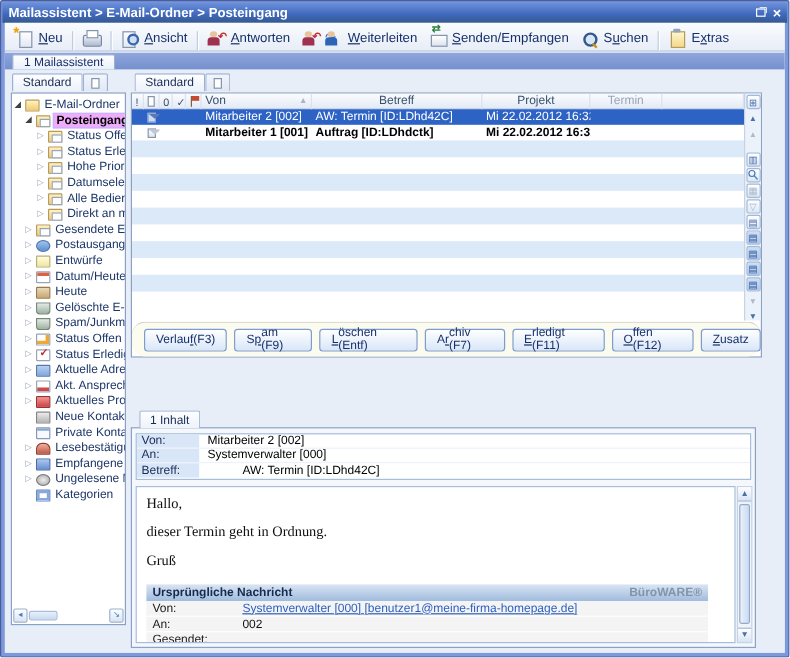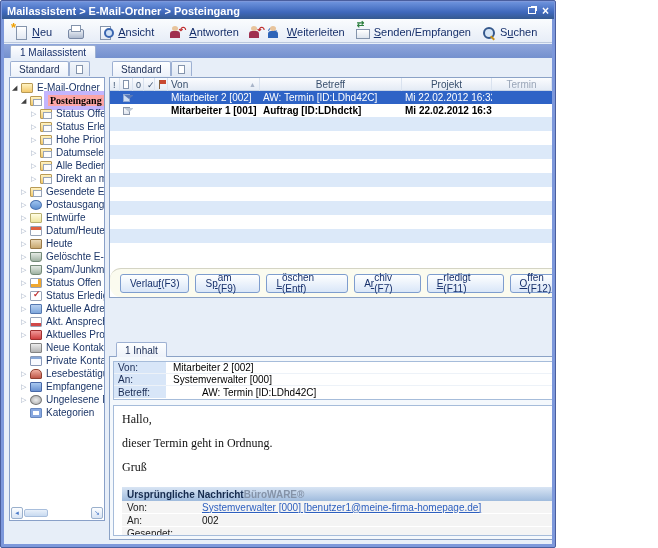--- a/index.html
+++ b/index.html
@@ -1,20 +1,20 @@
 <!DOCTYPE html>
 <html><head>
 <meta charset="utf-8">
 <style>
   html,body{margin:0;padding:0;background:#fff;}
   body{width:658px;height:548px;font-family:"Liberation Sans",sans-serif;-webkit-font-smoothing:antialiased;}
   *{box-sizing:border-box;}
   u{text-decoration:underline;}
 
-  .window{position:relative;width:556px;height:548px;background:#7D98DB;border:1px solid #4A5E9E;border-radius:2px;}
+  .window{position:relative;width:658px;height:548px;background:#7D98DB;border:1px solid #4A5E9E;border-radius:2px;}
 
   
   .titlebar{position:absolute;top:1px;left:1px;right:1px;height:17px;
     background:linear-gradient(#6D92DC,#3F68BC 60%,#35598F);display:flex;align-items:center;padding:0 5px;}
   .title{color:#fff;font-size:11px;font-weight:bold;flex:1;white-space:nowrap;overflow:hidden;}
   .wctrl{display:flex;align-items:center;gap:6px;}
   .wbtn{color:#fff;cursor:default;display:flex;align-items:center;justify-content:center;}
   .rbox{width:8px;height:7px;border:1px solid #fff;box-shadow:2px -2px 0 -1px #fff;}
   .xbtn{font-size:12px;font-weight:bold;line-height:10px;}
 
@@ -64,21 +64,21 @@
   .lpanel{position:absolute;left:3px;top:2px;width:100px;bottom:4px;}
   .lpanel .ptabs{margin-left:3px;}
   .treebox{position:absolute;left:2px;top:17px;width:96px;height:444px;border:1px solid #89A0C8;background:#fff;overflow:hidden;}
   .tree{position:absolute;left:0;right:0;top:3px;bottom:14px;overflow:hidden;}
   .titem{display:flex;align-items:center;height:13px;white-space:nowrap;cursor:default;}
   .lvl0{padding-left:2px;} .lvl1{padding-left:11px;} .lvl2{padding-left:21px;}
   .exp{width:9px;flex:none;font-size:7px;line-height:9px;color:#97A5BC;}
   .exp.open::before{content:"◢";color:#404040;}
   .exp.cl::before{content:"▷";}
   .tlabel{font-size:10px;color:#1C3668;padding:0 2px;}
-  .tlabel.sel{font-weight:bold;color:#000;border:4px solid #c4b5fd;background:#fca5a5;font-family:Liberation Serif, serif;}
+  .tlabel.sel{font-weight:bold;color:#000;border:1px solid #c4b5fd;background:#f0abfc;}
   .ticon{display:inline-block;width:12px;height:10px;margin-right:2px;flex:none;position:relative;
     border:1px solid #B99A55;background:linear-gradient(#FFF3C2,#F3C96B);border-radius:1px;}
   .ticon[data-icon="mail-folder"]::after,.ticon[data-icon="folder-sent"]::after{content:"";position:absolute;right:-1px;bottom:-1px;width:7px;height:5px;background:#FDFDFD;border:1px solid #98A4B8;}
   .ticon[data-icon="outbox"]{background:linear-gradient(#9FC4F0,#5E8FD0);border-color:#4A72B0;border-radius:50%;}
   .ticon[data-icon="drafts"]{background:linear-gradient(#FFFDE2,#EFE6A0);border-color:#B8B070;}
   .ticon[data-icon="calendar"]{background:#fff;border-color:#98A4B8;box-shadow:inset 0 3px 0 #E06040;}
   .ticon[data-icon="archive"]{background:linear-gradient(#EAD9B8,#C8A870);border-color:#9A7A48;}
   .ticon[data-icon="trash"]{background:linear-gradient(#E4EAE4,#9FB2A2);border-color:#748A78;border-radius:0 0 3px 3px;}
   .ticon[data-icon="page-edit"]{background:#fff;border-color:#98A4B8;box-shadow:inset -3px -3px 0 #F0A830;}
   .ticon[data-icon="check"]{background:#fff;border-color:#98A4B8;}
@@ -140,21 +140,21 @@
   .contentpanel{position:absolute;left:1px;top:296px;width:521px;bottom:0;border:1px solid #8BA2C6;background:#F4F8FC;}
   .chead{position:absolute;left:3px;right:3px;top:4px;height:39px;border:1px solid #A6BCDA;background:#fff;overflow:hidden;}
   .chrow{display:grid;grid-template-columns:52px 1fr;height:12px;border-bottom:1px solid #EDF2F8;}
   .chrow:last-child{border-bottom:none;gap:29px;}
   .chlbl{background:#D8E6F8;font-size:10px;color:#1A2C55;padding:0 4px;display:flex;align-items:center;}
   .chval{font-size:10px;color:#000;padding:0 7px;display:flex;align-items:center;white-space:nowrap;overflow:hidden;}
   .cbody{position:absolute;left:3px;right:16px;top:48px;bottom:3px;border:1px solid #A6BCDA;background:#fff;
     overflow:hidden;font-family:"Liberation Serif",serif;font-size:12px;color:#101010;padding:6px 8px;}
   .cbody p{margin:0 0 9px 0;}
   .quote{width:468px;margin-top:5px;font-family:"Liberation Sans",sans-serif;}
-  .qbar{height:14px;background:linear-gradient(#D9E5F4,#9FBBDD);display:flex;align-items:center;justify-content:flex-start;padding:0 5px;margin-top:12px;}
+  .qbar{height:14px;background:linear-gradient(#D9E5F4,#9FBBDD);display:flex;align-items:center;justify-content:space-between;padding:0 5px;margin-top:12px;}
   .qtitle{font-size:10px;font-weight:bold;color:#162B4E;}
   .qbrand{font-size:10px;font-weight:bold;color:#8593A8;}
   .qrow{display:grid;grid-template-columns:78px 1fr;height:13px;background:#F4F4F4;border-bottom:1px solid #fff;}
   .qlbl{font-size:10px;color:#202020;padding:0 5px;display:flex;align-items:center;}
   .qval{font-size:10px;color:#101010;padding:0 2px;display:flex;align-items:center;white-space:nowrap;overflow:hidden;}
   .qval.link{color:#2D5FBF;text-decoration:underline;cursor:pointer;}
   .vsb{position:absolute;right:2px;top:48px;bottom:3px;width:13px;background:#F0F4FA;border:1px solid #C6D3E6;}
   .vsb .ar{height:12px;background:linear-gradient(#FDFEFF,#D8E4F4);border-bottom:1px solid #A5B9D6;color:#4B6FA8;font-size:7px;line-height:11px;text-align:center;}
   .vsb .ar.bot{position:absolute;bottom:0;left:0;right:0;border-top:1px solid #A5B9D6;border-bottom:none;}
   .vsb .thumb{position:absolute;left:1px;right:1px;top:14px;height:100px;background:linear-gradient(90deg,#EAF1FB,#C9DBF1);border:1px solid #92AACA;border-radius:2px;}

